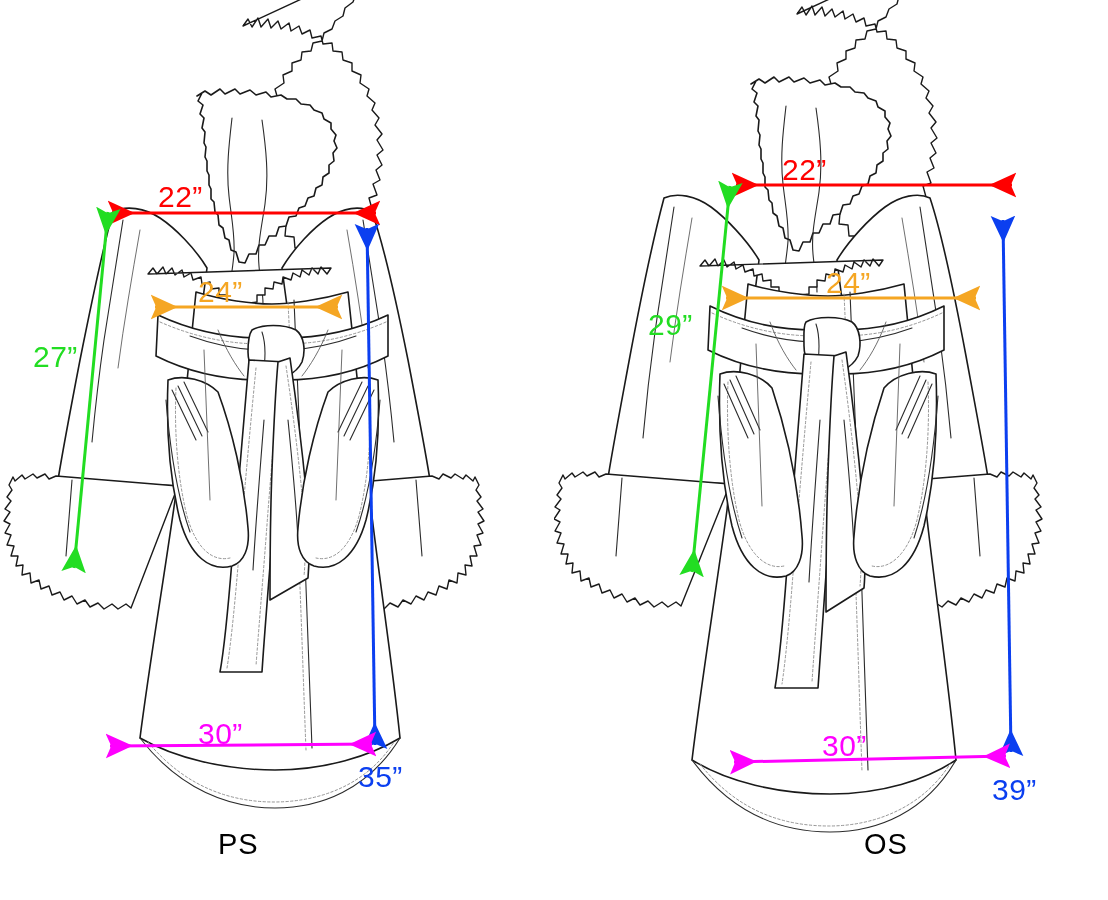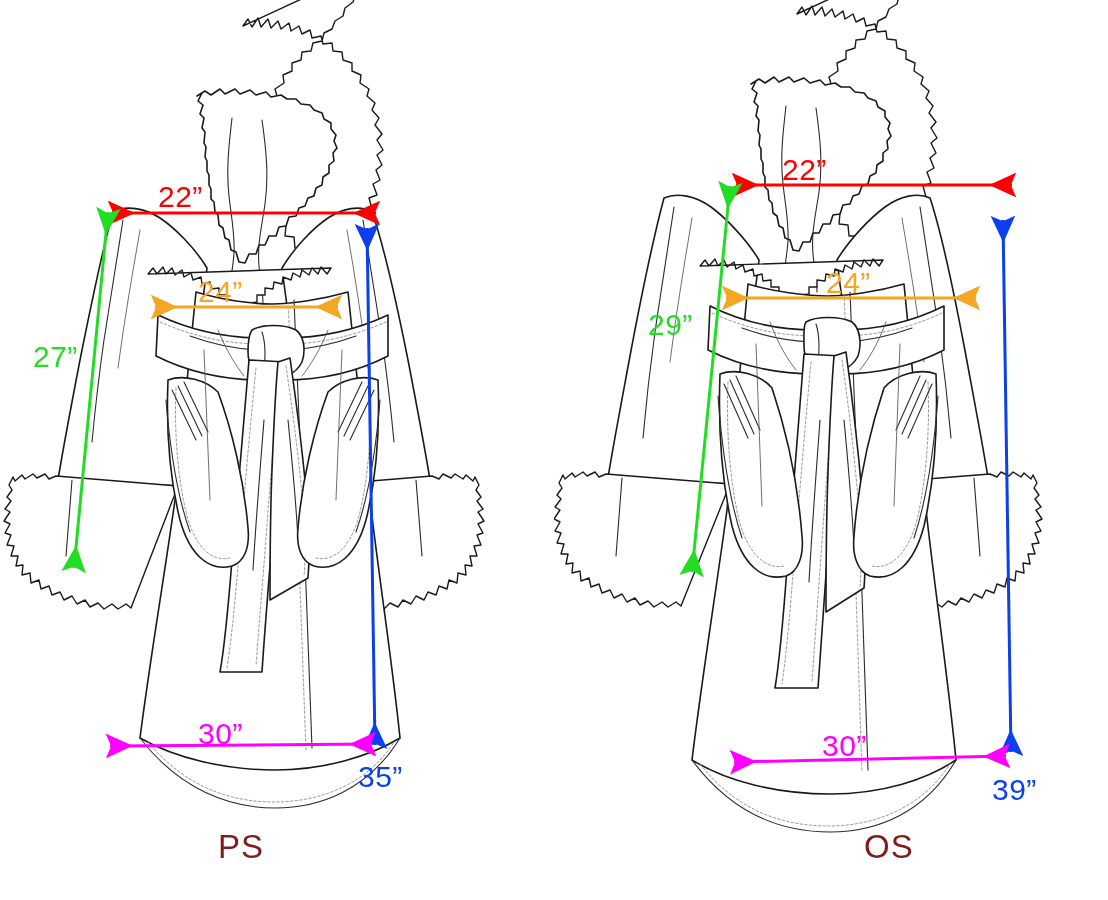--- a/index.html
+++ b/index.html
@@ -78,22 +78,22 @@
   .dim-label {
     font-family: "Liberation Sans", sans-serif;
     font-size: 30px;
     font-weight: 400;
     letter-spacing: 0.5px;
     white-space: nowrap;
   }
   .size-label {
     position: absolute;
     font-family: "Liberation Sans", sans-serif;
-    font-size: 33px;
-    color: #7f1d1d;
+    font-size: 29px;
+    color: #000000;
     letter-spacing: 1px;
   }
 </style>
 </head>
 <body>
 
 <div id="stage">
 
   <div class="panel" id="panel-ps">
     <svg class="coat-svg" viewBox="0 0 554 900" xmlns="http://www.w3.org/2000/svg">

